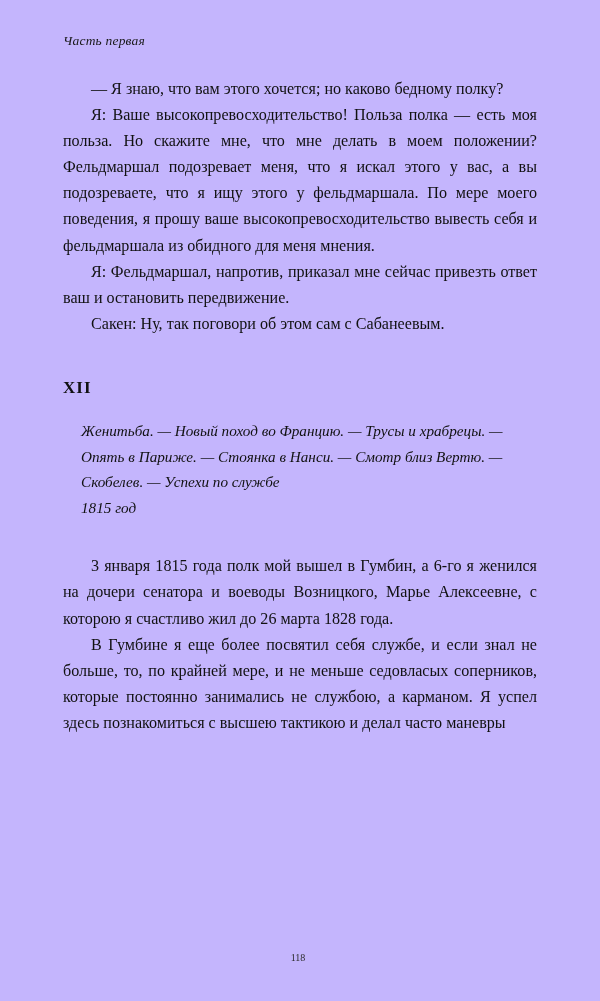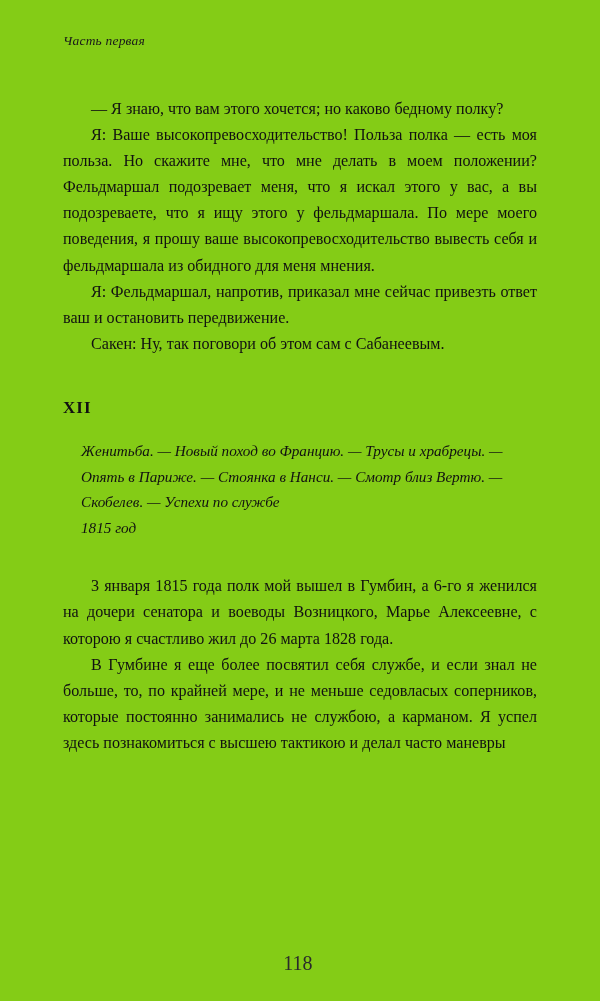--- a/index.html
+++ b/index.html
@@ -13,40 +13,40 @@
     height: 1001px;
     position: relative;
     font-family: "Liberation Serif", "DejaVu Serif", serif;
     color: #111111;
     overflow: hidden;
   }
 
   .page {
     position: absolute;
     inset: 0;
-    background: #84cc16;
+    background: #c4b5fd;
   }
 
   
   .running-head {
     position: absolute;
     left: 63px;
     top: 33px;
     font-style: italic;
     font-size: 13.5px;
     letter-spacing: 0.2px;
     color: #1a1a1a;
     white-space: nowrap;
   }
 
   
   .text-block {
     position: absolute;
     left: 63px;
-    top: 96px;
+    top: 76px;
     width: 474px;
   }
 
   p.para {
     margin: 0;
     text-align: justify;
     text-align-last: left;
     font-size: 16.1px;
     line-height: 26.1px;
     text-indent: 28px;
@@ -80,21 +80,21 @@
   .epigraph-gap-top { height: 17px; }
   .epigraph-gap-bottom { height: 33px; }
 
   
   .folio {
     position: absolute;
     left: 0;
     right: 4px;
     top: 952px;
     text-align: center;
-    font-size: 20px;
+    font-size: 10px;
     color: #2b2b2b;
   }
 </style>
 </head>
 <body>
 
 <div class="page">
 
   <div class="running-head">Часть первая</div>
 

